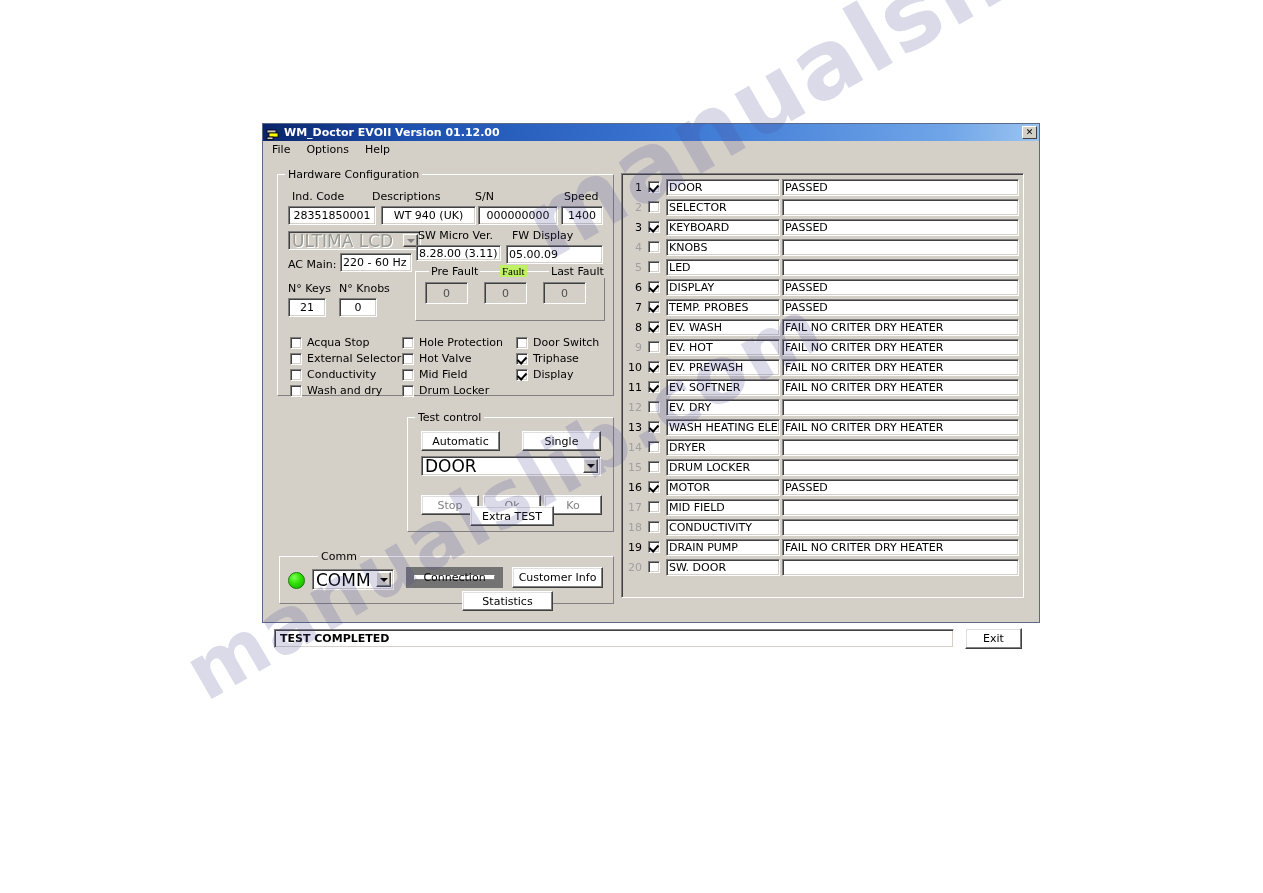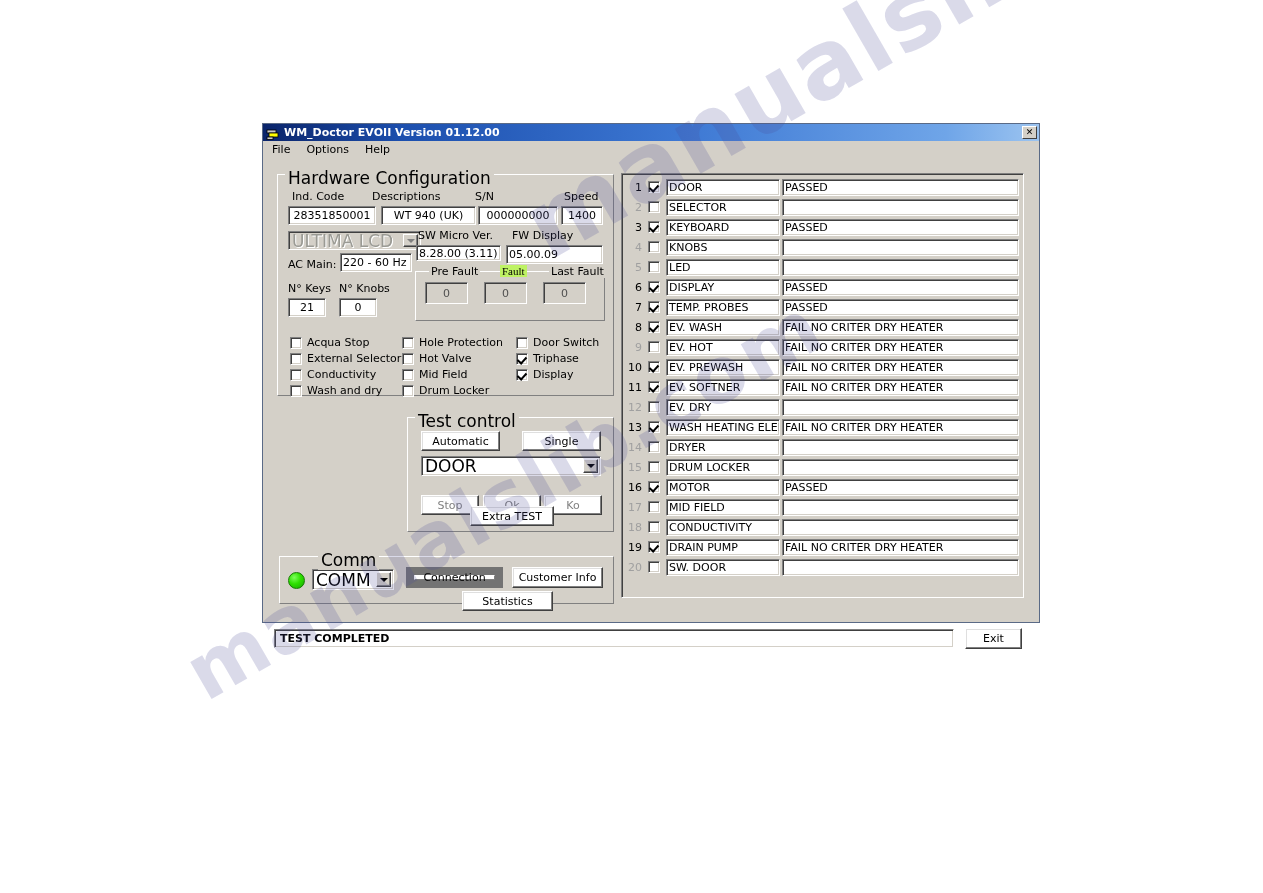--- a/index.html
+++ b/index.html
@@ -134,21 +134,21 @@
     border-top-color: #ffffff;
     border-left-color: #ffffff;
     pointer-events: none;
   }
   .gb-title {
     position: absolute;
     top: -7px;
     left: 7px;
     background: #d4d0c8;
     padding: 0 3px;
-    font-size: 17px;
+    font-size: 11px;
     color: #000;
     z-index: 2;
     white-space: nowrap;
     font-family: "DejaVu Sans", "Liberation Sans", sans-serif;
   }
 
   .lbl {
     position: absolute;
     font-size: 11px;
     color: #000;

